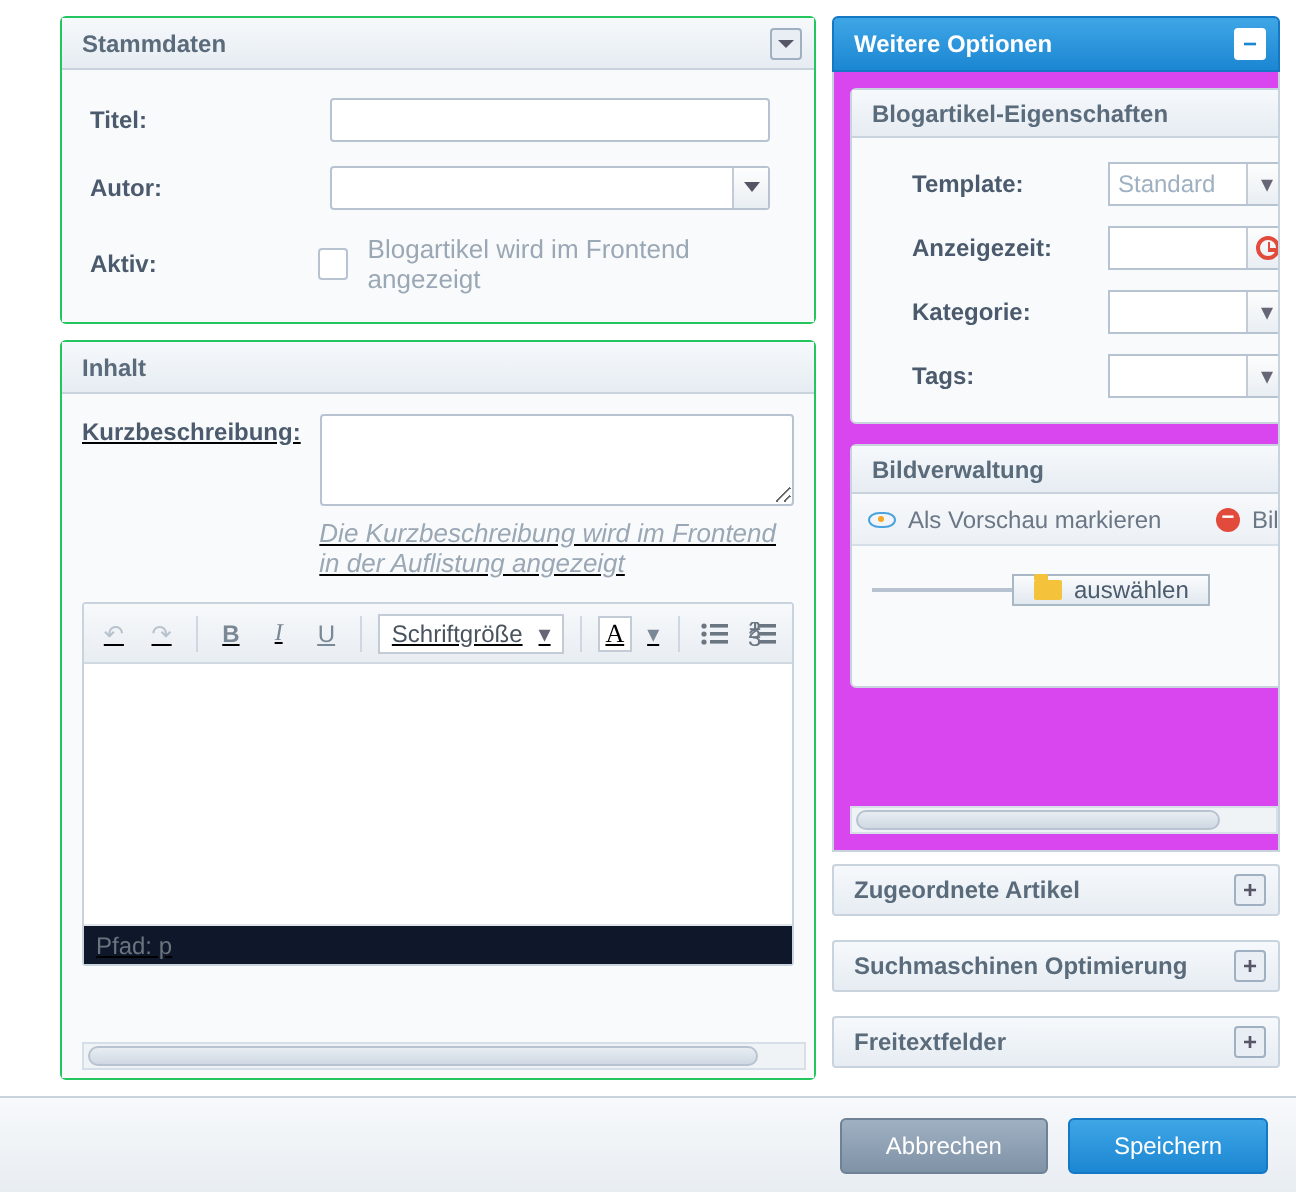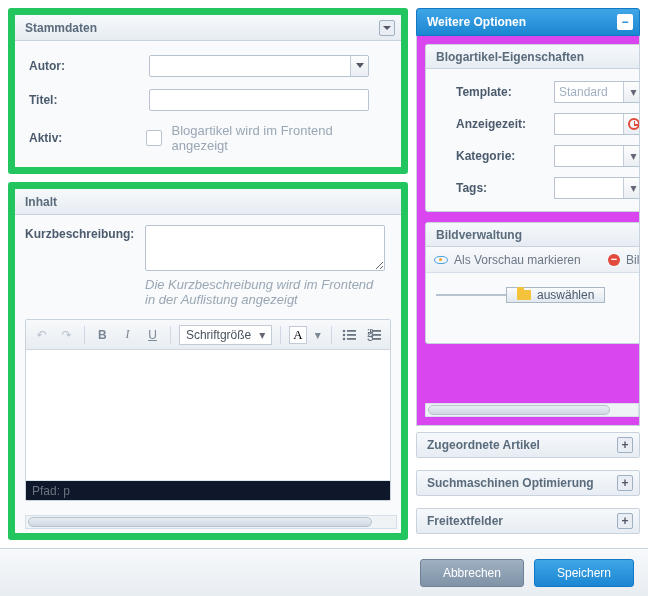--- a/index.html
+++ b/index.html
@@ -1,21 +1,21 @@
 <!DOCTYPE html>
 <html><head>
 <meta charset="utf-8">
 <style>
 * { box-sizing: border-box; margin: 0; padding: 0; font-family: Arial, Helvetica, sans-serif; font-size: 12px; }
 body { background: #fff; width: 648px; height: 596px; overflow: hidden; position: relative; }
 .wrap { display: flex; gap: 8px; padding: 8px 8px 0 8px; height: 540px; }
 .col-left { width: 400px; display: flex; flex-direction: column; gap: 8px; overflow: hidden; }
 .col-right { flex: 1; display: flex; flex-direction: column; gap: 6px; overflow: hidden; }
 
-.panel { border: 7px solid #22c55e; background: #f2f5f9; border-radius: 3px; }
+.panel { border: 1px solid #22c55e; background: #f2f5f9; border-radius: 3px; margin-left: 22px; }
 .panel-hd { height: 26px; background: linear-gradient(#f6f9fc,#e6ecf2); border-bottom: 1px solid #c9d3de; display: flex; align-items: center; justify-content: space-between; padding: 0 6px 0 10px; color: #5a6b7c; font-weight: bold; }
 .panel-hd .tool { width: 16px; height: 16px; border: 1px solid #9fb0c2; border-radius: 2px; background: #e8eef4; display: flex; align-items: center; justify-content: center; color: #556; cursor: pointer; }
 .panel-bd { padding: 14px; background: #f8fafc; }
 
 .row { display: flex; align-items: center; margin-bottom: 12px; }
 .row label { width: 120px; color: #4b5b6d; font-weight: bold; }
 .inp, .combo { height: 22px; border: 1px solid #b7c3d0; background: #fff; border-radius: 2px; padding: 0 4px; }
 .inp { width: 220px; }
 .combo { width: 220px; display: flex; align-items: center; justify-content: flex-end; position: relative; padding: 0; }
 .combo .cval { flex:1; padding:0 4px; color:#888; }
@@ -98,48 +98,48 @@
       <div class="panel-hd">
         <span>Stammdaten</span>
         <span class="tool">
           <svg width="8" height="8" viewBox="0 0 8 8">
               <path d="M0 2 L4 6 L8 2 Z" fill="#556"></path>
             </svg>
         </span>
       </div>
       <div class="panel-bd">
         <div class="row">
+          <label>Titel:</label>
+          <input class="inp" style="">
+        </div>
+        <div class="row">
           <label>Autor:</label>
           <div class="combo">
             <span class="cval"></span>
             <span class="trig">
               <svg width="8" height="6" viewBox="0 0 8 6">
                   <path d="M0 0 L4 5 L8 0 Z" fill="#556"></path>
                 </svg>
             </span>
           </div>
         </div>
-        <div class="row">
-          <label>Titel:</label>
-          <input class="inp" style="">
-        </div>
         <div class="row" style="margin-bottom:0">
           <label>Aktiv:</label>
           <span class="chk"></span>
           <span class="help">Blogartikel wird im Frontend angezeigt</span>
         </div>
       </div>
     </div>
 
     <div class="panel content-panel">
       <div class="panel-hd">
         <span>Inhalt</span>
       </div>
       <div class="panel-bd">
-        <div class="scroll-y" style="flex:1;">
+        <div class="scroll-y" style="flex:1;text-decoration:underline;">
           <div class="row" style="align-items:flex-start;">
             <label style="padding-top:2px;">Kurzbeschreibung:</label>
             <textarea class="kurz" style=""></textarea>
           </div>
           <div class="row" style="margin-top:-6px;">
             <label></label>
             <span class="help" style="width:240px; font-style:italic;">Die Kurzbeschreibung wird im Frontend in der Auflistung angezeigt</span>
           </div>
 
           <div class="editor">

